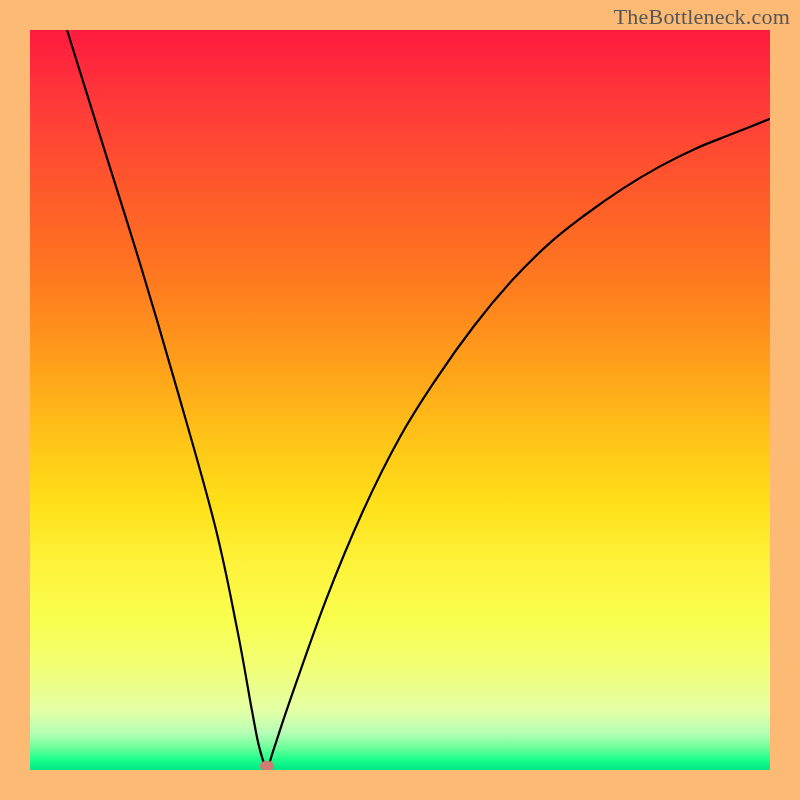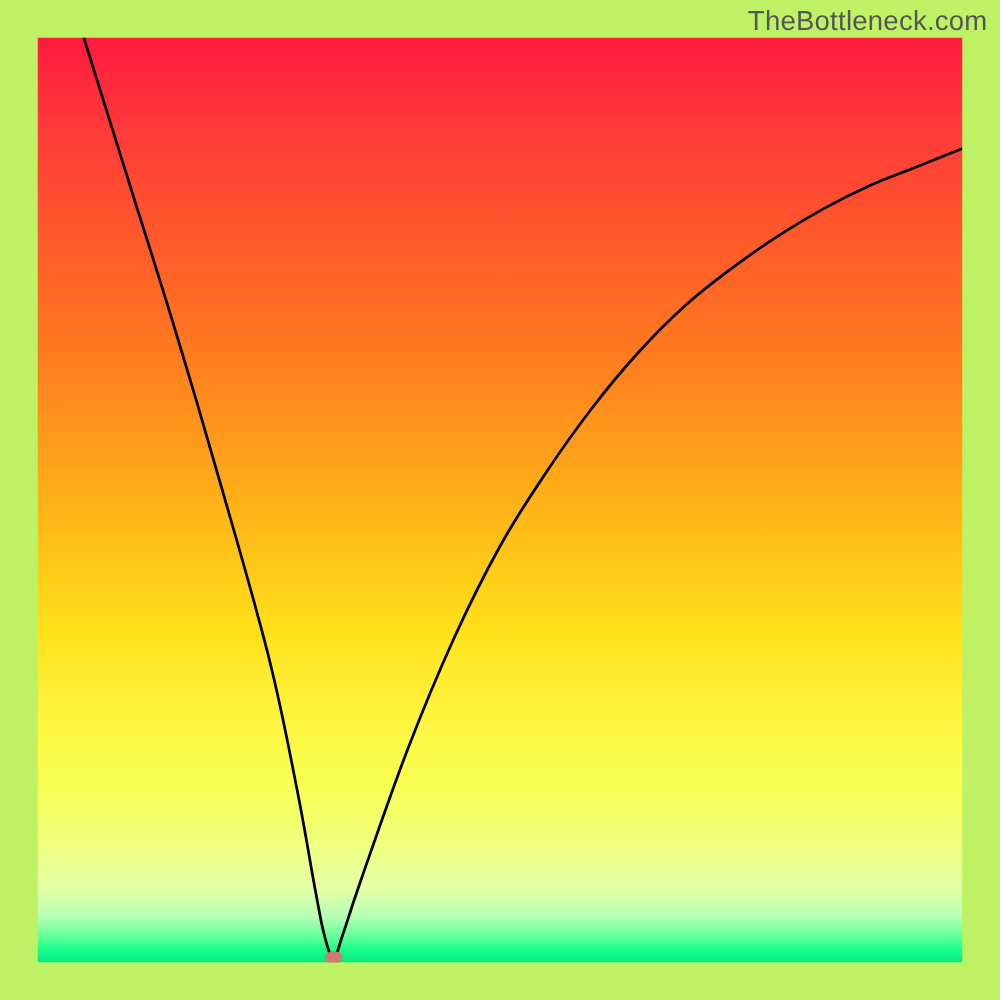--- a/index.html
+++ b/index.html
@@ -8,21 +8,22 @@
     width: 800px;
     height: 800px;
     background: #000;
     font-family: Arial, Helvetica, sans-serif;
     overflow: hidden;
   }
   .frame {
     position: absolute;
     left: 0; top: 0;
     width: 800px; height: 800px;
-    background: #bef264;
+    background: #fdba74;
+    font-family: Liberation Serif, serif;
   }
   .plot {
     position: absolute;
     
     left: 30px;
     top: 30px;
     width: 740px;
     height: 740px;
     overflow: hidden;
   }

